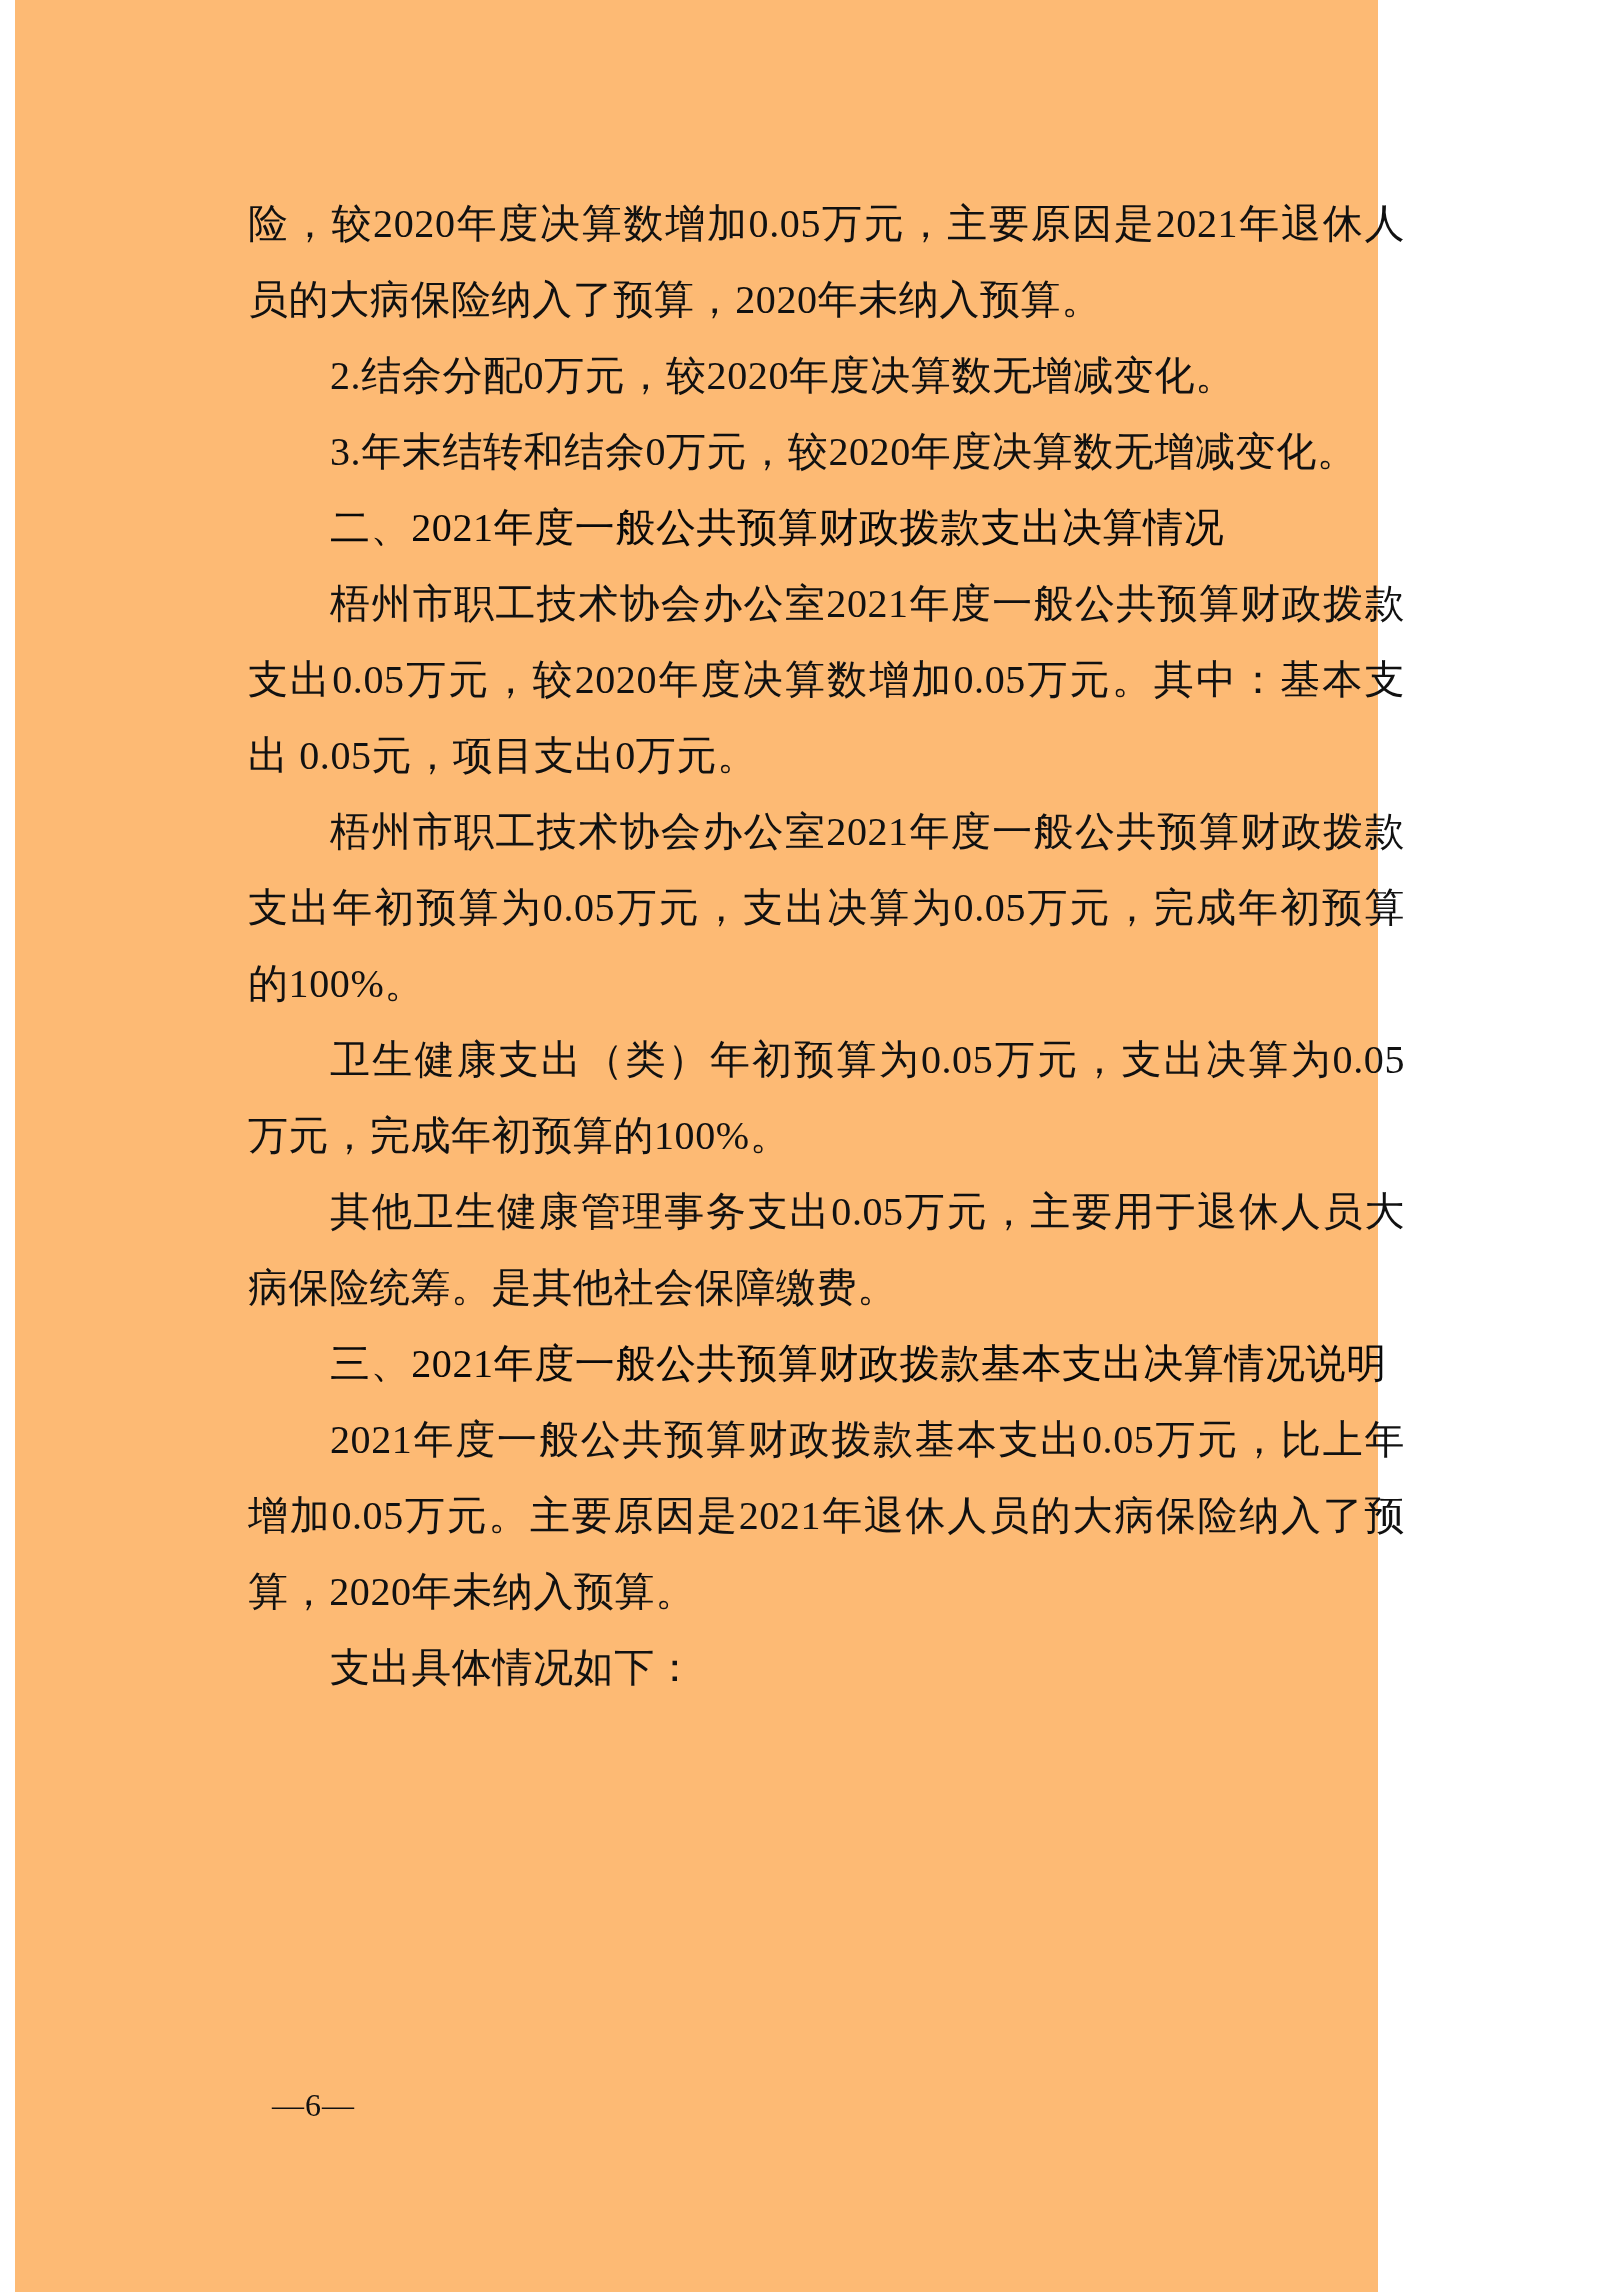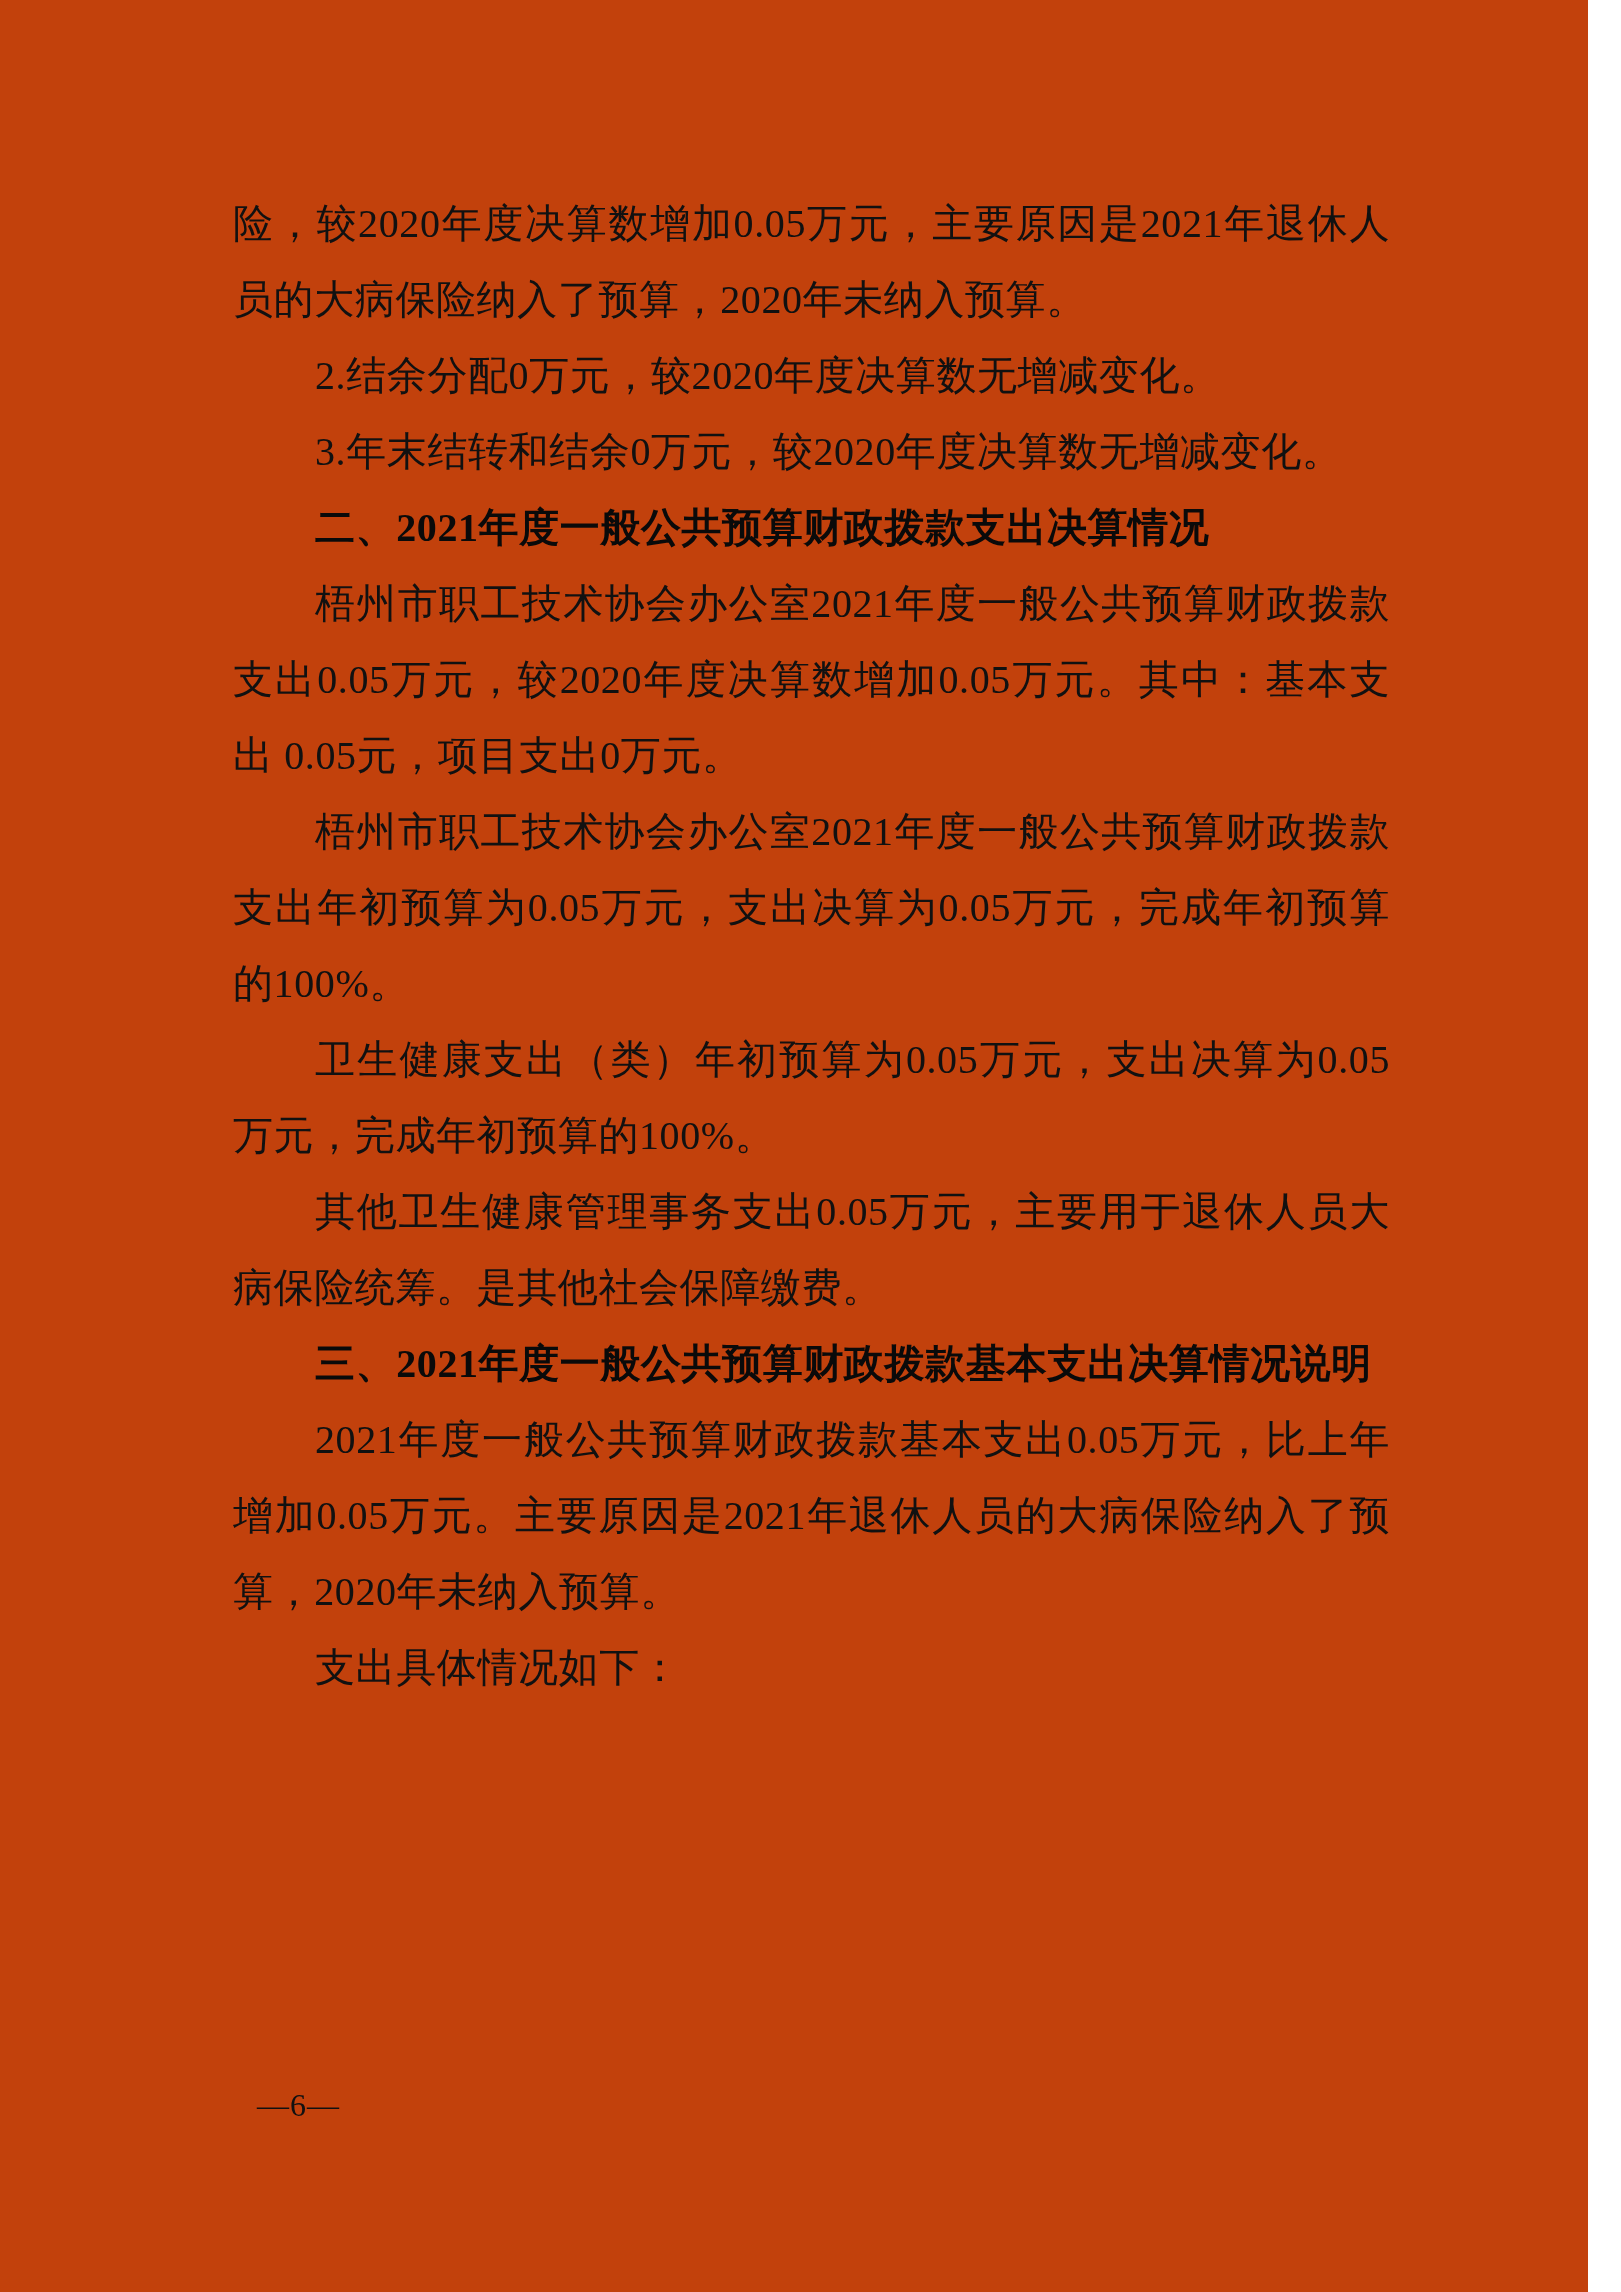--- a/index.html
+++ b/index.html
@@ -11,24 +11,24 @@
     width: 1621px;
     height: 2293px;
     font-family: "Liberation Serif", "DejaVu Serif", serif;
     color: #1a1a1a;
     position: relative;
     overflow: hidden;
   }
   .page {
     position: absolute;
     top: 0;
-    left: 0;
-    width: 1588px;
+    left: 15px;
+    width: 1363px;
     height: 2293px;
-    background: #c2410c;
+    background: #fdba74;
   }
   .content {
     position: absolute;
     left: 233px;
     top: 186px;
     width: 1157px;
   }
   .para {
     font-size: 40px;
     line-height: 76px;
@@ -37,21 +37,21 @@
     letter-spacing: 0.6px;
     margin: 0 0 0 0;
     color: #111;
   }
   .indent {
     text-indent: 82px;
   }
   .heading {
     font-size: 40px;
     line-height: 76px;
-    font-weight: bold;
+    font-weight: normal;
     text-indent: 82px;
     letter-spacing: 0.6px;
     color: #0a0a0a;
     margin: 0;
   }
   .footer {
     position: absolute;
     left: 257px;
     top: 2086px;
     width: 157px;

